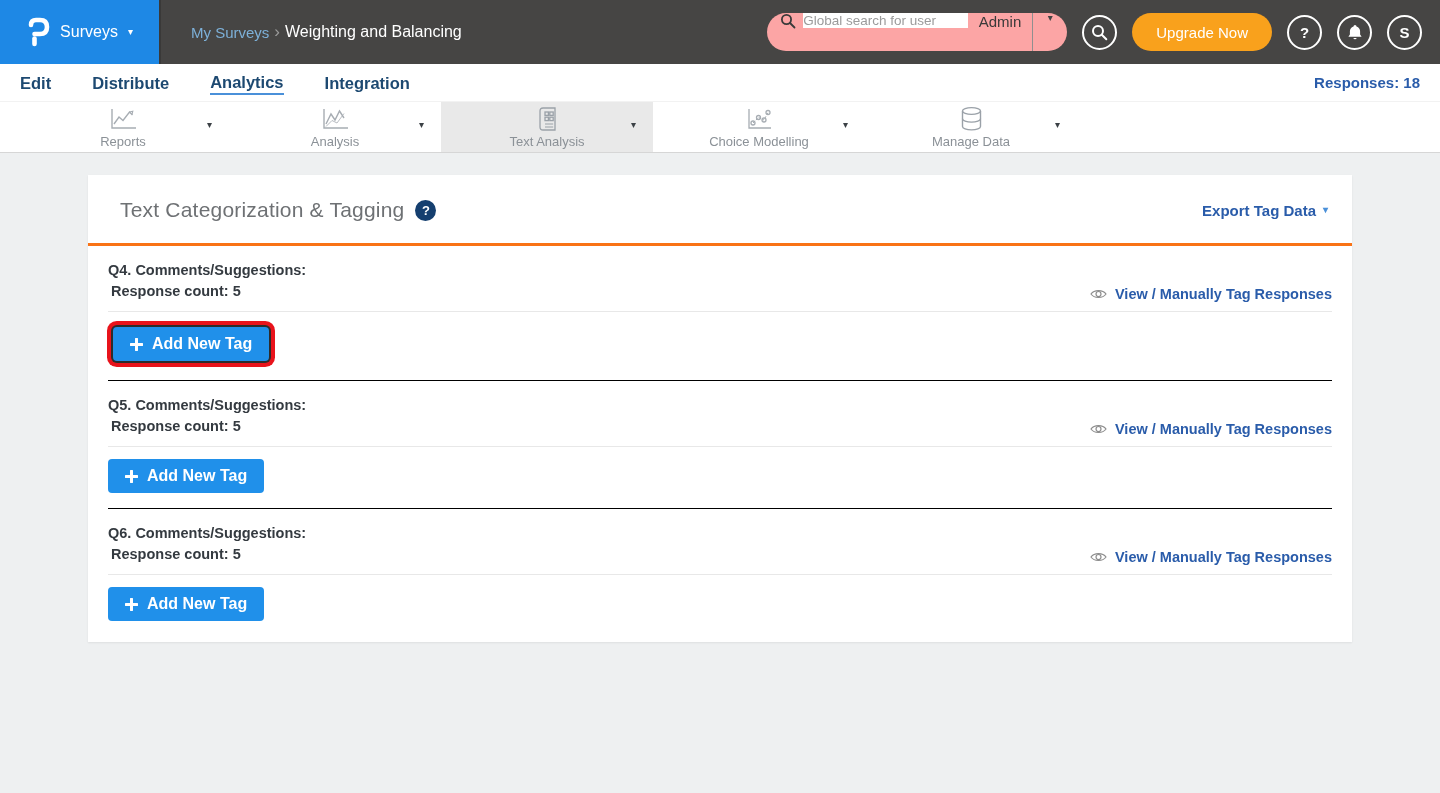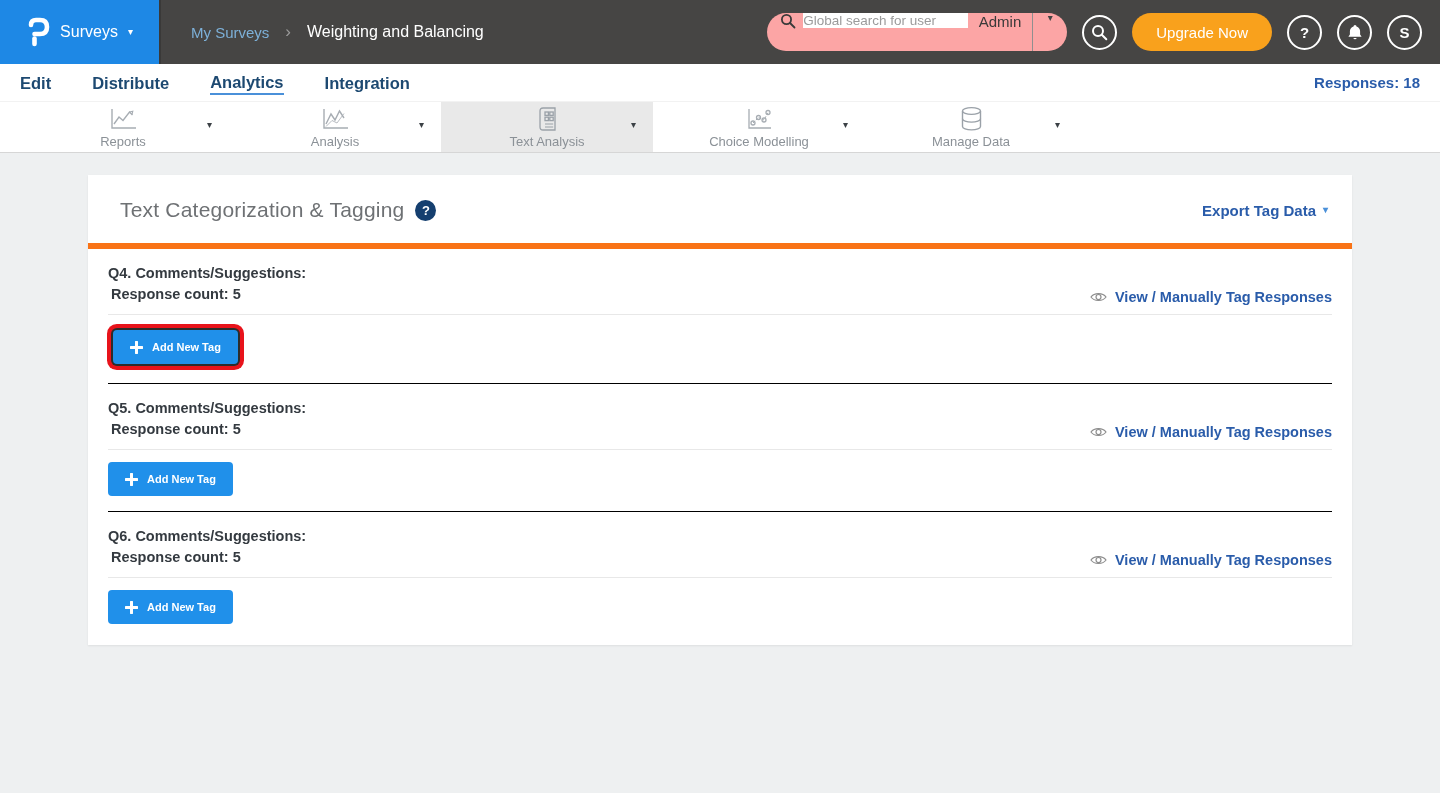--- a/index.html
+++ b/index.html
@@ -9,21 +9,21 @@
     background:#eef0f1;
     overflow:hidden;
   }
 
   
   .header { height:64px; background:#464544; display:flex; align-items:stretch; }
   .brand { width:161px; background:#1e88e5; display:flex; align-items:center; justify-content:center; gap:10px; cursor:pointer; border-right:2px solid #3a3938; }
   .brand-label { color:#fff; font-size:16px; }
   .caret-glyph { font-size:10px; line-height:1; }
   .brand .caret-glyph { color:#fff; }
-  .breadcrumb { display:flex; align-items:center; margin-left:30px; gap:16px; }
+  .breadcrumb { display:flex; align-items:center; margin-left:30px; gap:5px; }
   .bc-parent { color:#7db0d8; font-size:15px; cursor:pointer; }
   .bc-sep { color:#9b9b9b; font-size:17px; }
   .bc-current { color:#fff; font-size:16px; }
 
   .header-right { margin-left:auto; display:flex; align-items:center; gap:15px; padding-right:18px; }
   .search-pill { width:300px; height:38px; background:#fca5a5; border-radius:19px; display:flex; align-items:flex-start; overflow:hidden; }
   .search-pill .mag { margin:0 7px 0 13px; display:flex; }
   .search-input { border:none; outline:none; flex:1; min-width:0; font-size:13.5px; color:#333; font-family:inherit; }
   .search-input::placeholder { color:#9b9b9b; }
   .scope { font-size:15px; color:#3a3a3a; padding:0 11px; white-space:nowrap; cursor:pointer; }
@@ -43,37 +43,37 @@
   .tabstrip { background:#fff; border-top:1px solid #f2f2f2; border-bottom:1px solid #d6d6d6; display:flex; padding-left:17px; height:52px; }
   .tab { width:212px; position:relative; display:flex; flex-direction:column; align-items:center; justify-content:center; gap:2px; cursor:pointer; }
   .tab.active { background:#e9e9e9; }
   .ticon { height:27px; display:flex; align-items:flex-end; }
   .tlabel { font-size:13px; color:#8b9197; }
   .tcaret { position:absolute; right:17px; top:18px; color:#3c4146; }
 
   
   .page { padding-top:22px; }
   .card { margin:0 88px; background:#fff; box-shadow:0 1px 2px rgba(0,0,0,.07); }
-  .card-header { display:flex; align-items:center; padding:23px 24px 21px 32px; border-bottom:6px solid #f97316; }
+  .card-header { display:flex; align-items:center; padding:23px 24px 21px 32px; border-bottom:3px solid #f97316; }
   .card-title { font-size:21px; color:#6e7174; letter-spacing:.2px; }
   .help-badge { width:21px; height:21px; border-radius:50%; background:#153f6f; color:#fff; font-size:13px; font-weight:bold; display:flex; align-items:center; justify-content:center; margin-left:11px; cursor:pointer; }
   .export { margin-left:auto; color:#2a5caa; font-size:15px; font-weight:600; display:flex; align-items:center; gap:7px; cursor:pointer; }
   .export .caret-glyph { color:#4a90d9; }
 
   .sections { padding:0 20px 6px; }
   .section { border-bottom:1px solid #000000; }
   .section:last-child { border-bottom:none; }
   .section-head { display:flex; justify-content:space-between; align-items:flex-end; padding:14px 0 9px; }
   .q-label { font-size:14.5px; font-weight:700; color:#343a40; line-height:21px; }
   .q-count { padding-left:3px; }
   .view-link { color:#2a5caa; font-weight:700; font-size:14.5px; display:flex; align-items:center; gap:8px; cursor:pointer; white-space:nowrap; }
   .inner-divider { border-top:1px solid #e8e8e8; }
   .btn-row { padding:12px 0 15px; }
   .btn-row.hl { padding:15px 0 19px; }
-  .btn-add { display:inline-flex; align-items:center; gap:9px; height:34px; padding:0 17px; background:#2090ea; border:none; border-radius:4px; color:#fff; font-weight:700; font-size:11px; font-family:inherit; cursor:pointer; }
+  .btn-add { display:inline-flex; align-items:center; gap:9px; height:34px; padding:0 17px; background:#2090ea; border:none; border-radius:4px; color:#fff; font-weight:700; font-size:16px; font-family:inherit; cursor:pointer; }
   .btn-add.hl { box-shadow:0 0 0 2px #2c2c2c, 0 0 0 6px #e8131b; margin-left:5px; }
 </style>
 </head>
 <body>
 
 <div class="header">
   <div class="brand">
     <span style="display:flex;">
       <svg width="24" height="31" viewBox="0 0 24 31" fill="none">
         <path d="M5 8 Q5 3 10 3 H14 Q21 3 21 10 Q21 17 14 17 H8.5" stroke="#fff" stroke-width="4.6" stroke-linecap="round" fill="none"></path>

